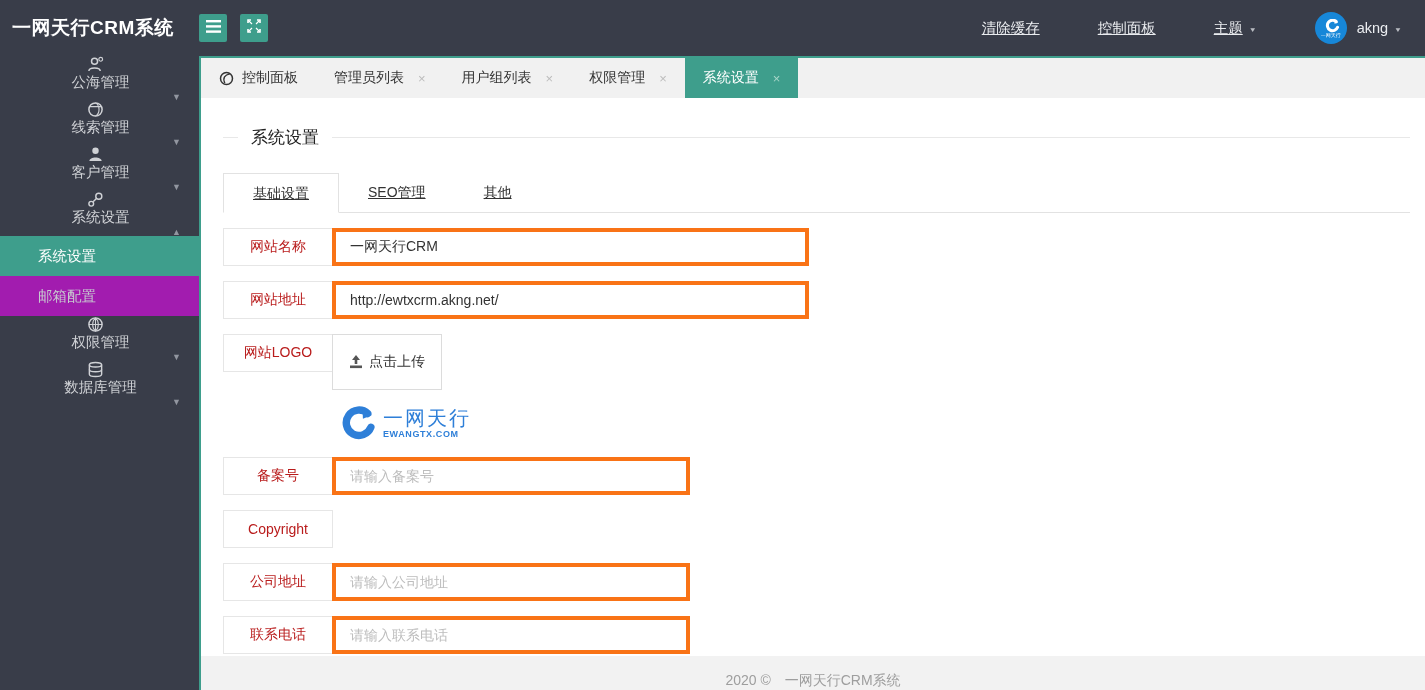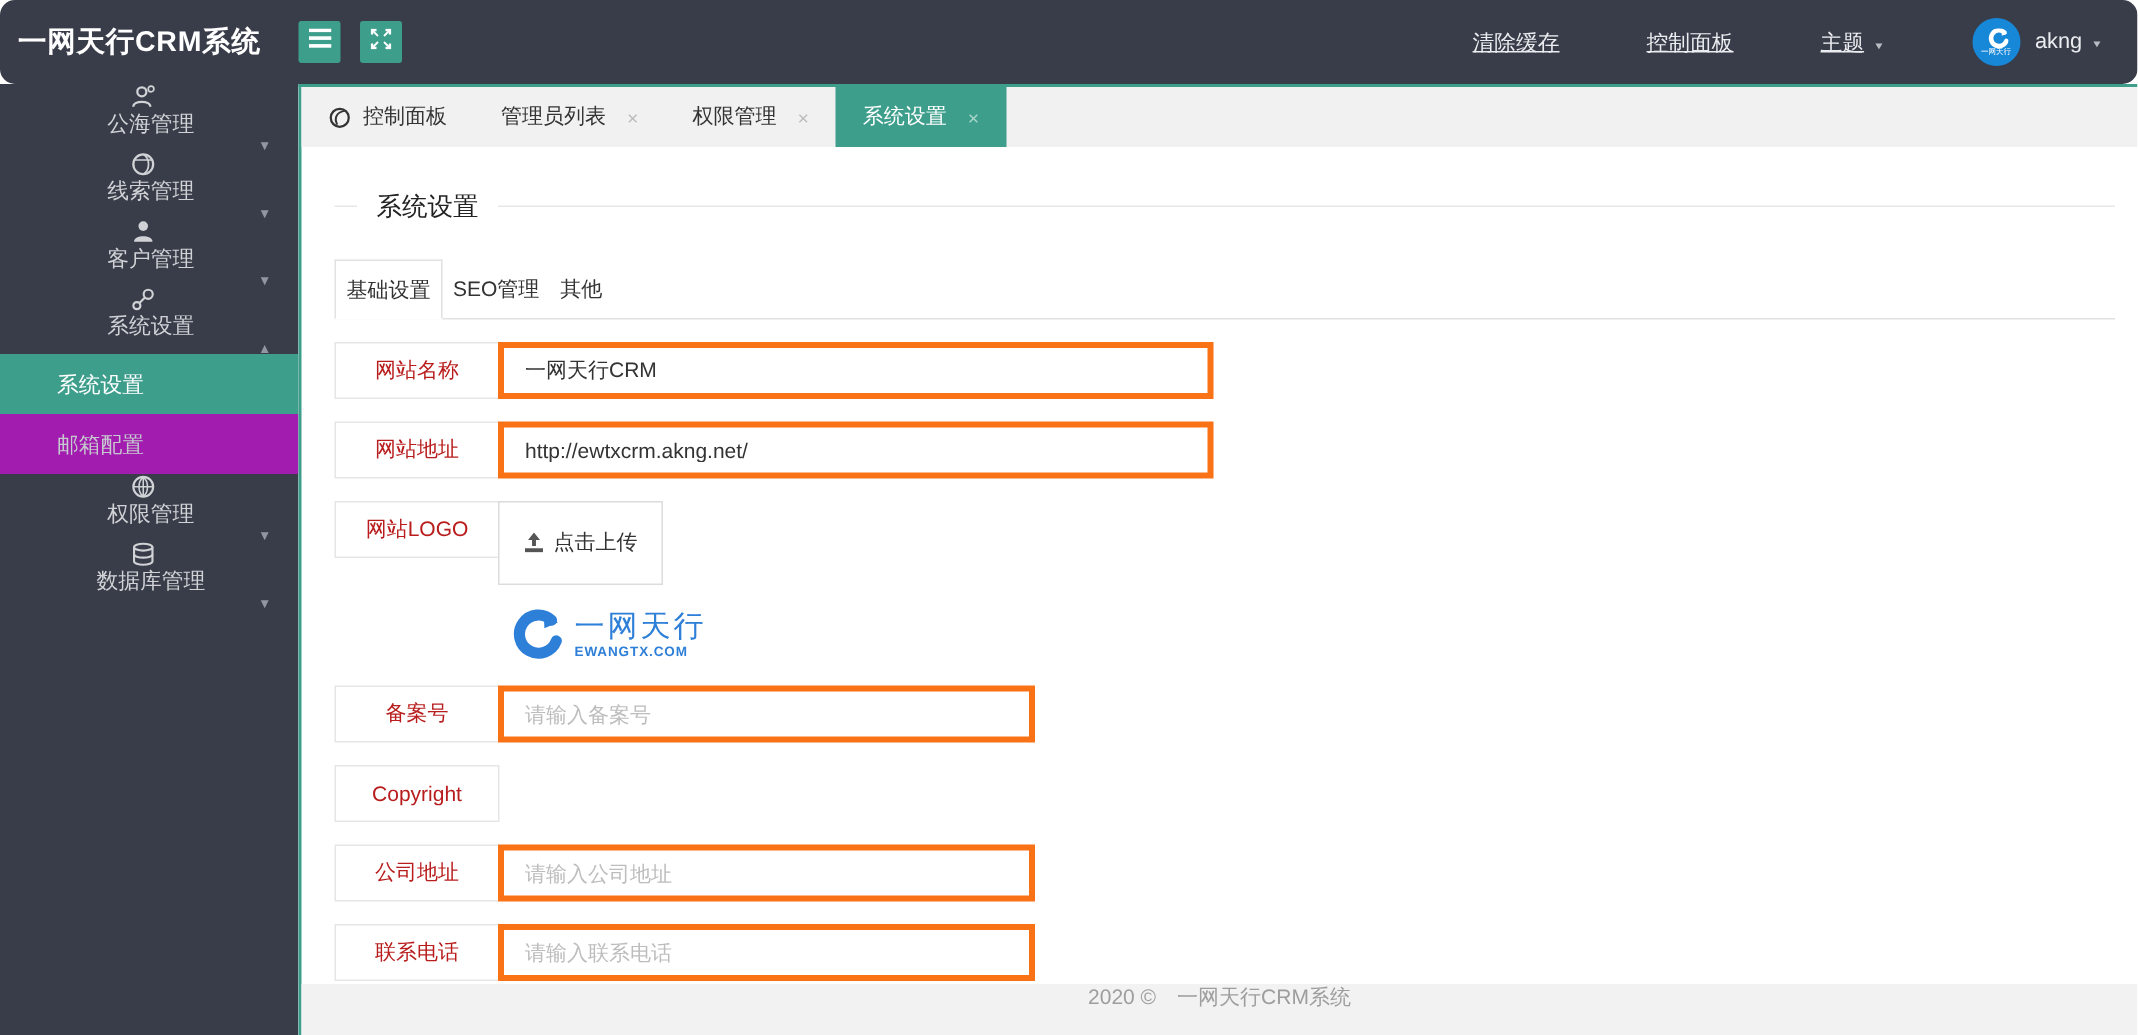--- a/index.html
+++ b/index.html
@@ -1,20 +1,20 @@
 <!DOCTYPE html>
 <html><head>
 <meta charset="utf-8">
 <style>
   * { margin:0; padding:0; box-sizing:border-box; }
   html,body { width:1425px; height:690px; overflow:hidden;
     font-family:"Liberation Sans","DejaVu Sans",sans-serif; background:#fff; }
 
   
-  .topbar { height:56px; background:#393d49; display:flex; align-items:center;border-radius:10px; }
+  .topbar { height:56px; background:#393d49; display:flex; align-items:center; }
   .brand { flex:0 0 199px; padding-left:12px; color:#fff; font-size:19px;
     font-weight:bold; letter-spacing:.5px; white-space:nowrap; }
   .topbtn { width:28px; height:28px; background:#3e9e8c; border-radius:2px;
     display:flex; align-items:center; justify-content:center; margin-right:13px; cursor:pointer; }
   .topbtn:first-of-type { margin-left:15px; }
   .topnav { margin-left:auto; display:flex; align-items:center; color:#ebedf0;
     font-size:14.5px; padding-right:23px; }
   .topnav .link { margin-right:58px; cursor:pointer; white-space:nowrap;text-decoration:underline; }
   .caret::after { content:"▼"; font-size:8px; color:#b9bcc2; margin-left:6px;
     display:inline-block; transform:scaleY(.8); }
@@ -51,42 +51,42 @@
   .tab.active { background:#3e9e8c; color:#fff; }
   .tab.active .x { color:#a8d6c9; }
 
   .content { flex:1; padding:28px 15px 0 22px; overflow:hidden; }
   .legend { display:flex; align-items:center; }
   .legend .dash { width:15px; height:1px; background:#e8e8e8; }
   .legend .t { font-size:17px; color:#222; padding:0 13px; }
   .legend .line { flex:1; height:1px; background:#e8e8e8; }
 
   .ctabs { margin-top:24px; display:flex; border-bottom:1px solid #e2e2e2; height:40px; }
-  .ctab { padding:0 7px; line-height:39px; font-size:14px; color:#333; cursor:pointer; }
+  .ctab { padding:0 29px; line-height:39px; font-size:14px; color:#333; cursor:pointer;text-decoration:underline; }
   .ctab.active { background:#fff; border:1px solid #e2e2e2; border-bottom:1px solid #fff;
     margin-bottom:-1px; }
 
   .form { margin-top:15px; }
   .frow { display:flex; margin-bottom:15px; }
   .flabel { flex:0 0 110px; height:38px; border:1px solid #e6e6e6; background:#fff;
     display:flex; align-items:center; justify-content:center; font-size:14px; color:#b91c1c; }
   .finput { height:38px; border:4px solid #f97316; margin-left:-1px; padding:0 14px;
     font-size:14px; color:#333; outline:none; background:#fff; }
   .finput.wide { width:477px; } .finput.narrow { width:358px; }
   .finput::placeholder { color:#bdbdbd; opacity:1; }
   .upbtn { height:56px; margin-left:-1px; border:1px solid #dcdcdc; background:#fff;
     display:flex; align-items:center; padding:0 16px; font-size:14px; color:#333;
     cursor:pointer; }
   .upbtn svg { margin-right:6px; }
   .logo-wrap { margin:7px 0 16px 112px; display:flex; align-items:center; }
   .logo-txt { margin-left:8px; display:flex; flex-direction:column; }
   .logo-title { font-size:20px; color:#2e7fd8; letter-spacing:2px; line-height:22px; }
   .logo-domain { font-size:9px; color:#2e7fd8; font-weight:bold; letter-spacing:.6px; }
 
-  .footer { flex:0 0 34px; background:#f2f2f2; display:flex; align-items:flex-start;
+  .footer { flex:0 0 34px; background:#f2f2f2; display:flex; align-items:flex-end;
     justify-content:center; font-size:14px; color:#9e9e9e; }
 </style>
 </head>
 <body>
 
 <div class="topbar">
   <div class="brand">一网天行CRM系统</div>
 
   <div class="topbtn">
     <span>
@@ -200,20 +200,24 @@
           <circle cx="9" cy="9" r="7.2"></circle>
             <path d="M13 3.5 c-6 1 -9 5 -6 11" stroke-width="1.6"></path>
         </svg>
         <span>控制面板</span>
       </div>
       <div class="tab">
         <span>管理员列表</span>
         <span class="x"></span>
       </div>
       <div class="tab">
+        <span>用户组列表</span>
+        <span class="x"></span>
+      </div>
+      <div class="tab">
         <span>权限管理</span>
         <span class="x"></span>
       </div>
       <div class="tab active">
         <span>系统设置</span>
         <span class="x"></span>
       </div>
     </div>
 
     <div class="content">

